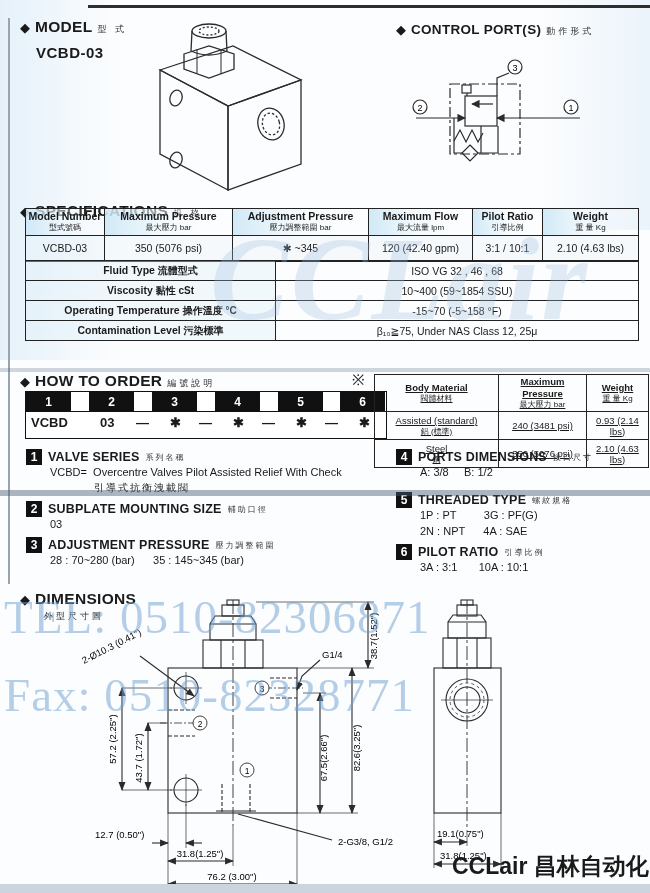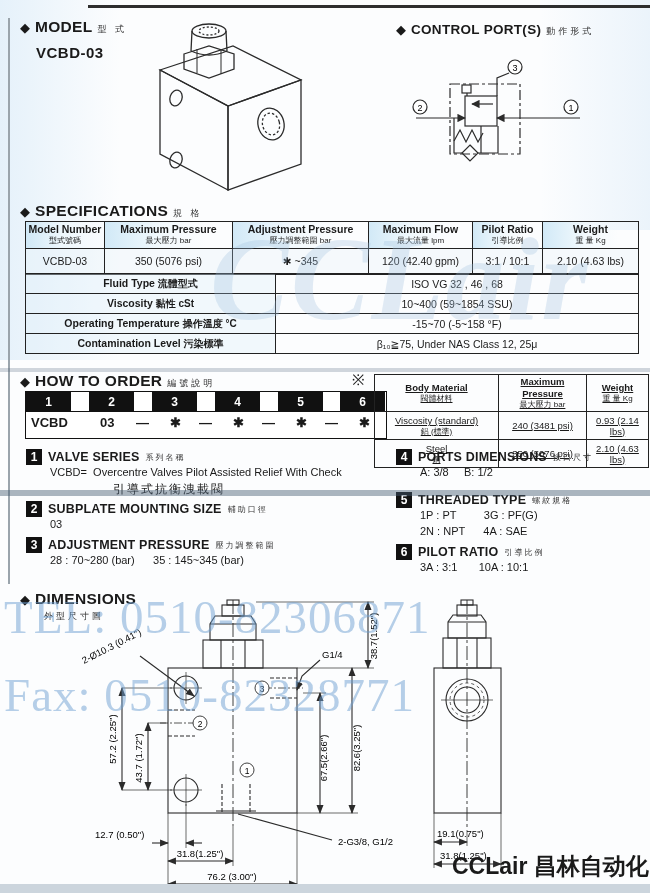--- a/index.html
+++ b/index.html
@@ -28,21 +28,21 @@
   .diamond{font-size:13px; line-height:1;}
   .h-en{font-weight:bold; font-size:15.5px; letter-spacing:.3px;}
   .h-cn{font-size:9px; color:#333; letter-spacing:3px;}
 
   .model-number{font-weight:bold; font-size:15px; letter-spacing:.5px;}
 
   svg text{font-family:"Liberation Sans", sans-serif;}
   .drawing{position:absolute; z-index:2;}
 
   
-  .spec-wrap{position:absolute; left:25px; top:221px; width:613px; z-index:3;}
+  .spec-wrap{position:absolute; left:25px; top:208px; width:613px; z-index:3;}
   table{border-collapse:collapse;}
   .spec-table{width:613px; table-layout:fixed;}
   .spec-table th,.spec-table td{border:1.4px solid #222; text-align:center; vertical-align:middle; padding:1px 2px;}
   .spec-table th{background:linear-gradient(90deg, rgba(205,231,246,.9), rgba(236,247,252,.55) 45%, rgba(255,255,255,0) 80%); background-clip:padding-box;}
   .th-en{font-size:10.5px; font-weight:bold; line-height:1.25;}
   .th-cn{font-size:8px; font-weight:normal; line-height:1.3;}
   .spec-vals td{font-size:10.5px; height:23px; background:rgba(222,239,249,.25);}
   .spec-table2{width:613px; table-layout:fixed; margin-top:-1.4px;}
   .spec-table2 td{border:1.4px solid #222; padding:1px 4px; height:17px;}
   .spec-lbl{text-align:center; font-size:10.5px; font-weight:bold; background:rgba(222,239,249,.35);}
@@ -66,21 +66,21 @@
   .bm-mat .cns{font-size:8px;}
   .bm-table td{font-size:9.5px; height:25px;}
 
   
   .oi{position:absolute; z-index:3;}
   .oi-h{display:flex; align-items:center; gap:6px; white-space:nowrap;}
   .numbox{width:16px; height:16px; background:#111; color:#fff; font-weight:bold; font-size:12px; display:flex; align-items:center; justify-content:center; flex:0 0 auto;}
   .oi-en{font-weight:bold; font-size:12.5px; letter-spacing:.2px;text-align:center;}
   .oi-cn{font-size:8px; color:#333; letter-spacing:2px;}
   .oi-line{margin-left:24px; font-size:11px; white-space:pre; line-height:1.45;}
-  .oi-line.cn{font-size:12px; letter-spacing:2px; margin-left:87px;}
+  .oi-line.cn{font-size:10px; letter-spacing:2px; margin-left:68px;}
 
   
   .footer-logo{position:absolute; left:452px; top:851px; font-size:23px; font-weight:bold; z-index:7; white-space:nowrap;}
 </style>
 </head>
 <body>
 
 <div class="page">
 
   <div class="tint-tl"></div>
@@ -292,21 +292,21 @@
               <div class="th-en">Maximum Pressure</div>
               <div class="th-cn">最大壓力  bar</div>
             </th>
         <th>
               <div class="th-en">Weight</div>
               <div class="th-cn">重 量 Kg</div>
             </th>
       </tr>
       <tr>
         <td class="bm-mat">
-              <div>Viscosity (standard)</div>
+              <div>Assisted (standard)</div>
               <div class="cns">鋁  (標準)</div>
             </td>
         <td>240 (3481 psi)</td>
         <td>0.93 (2.14 lbs)</td>
       </tr>
       <tr>
         <td class="bm-mat">
               <div>Steel</div>
               <div class="cns">鋼</div>
             </td>

